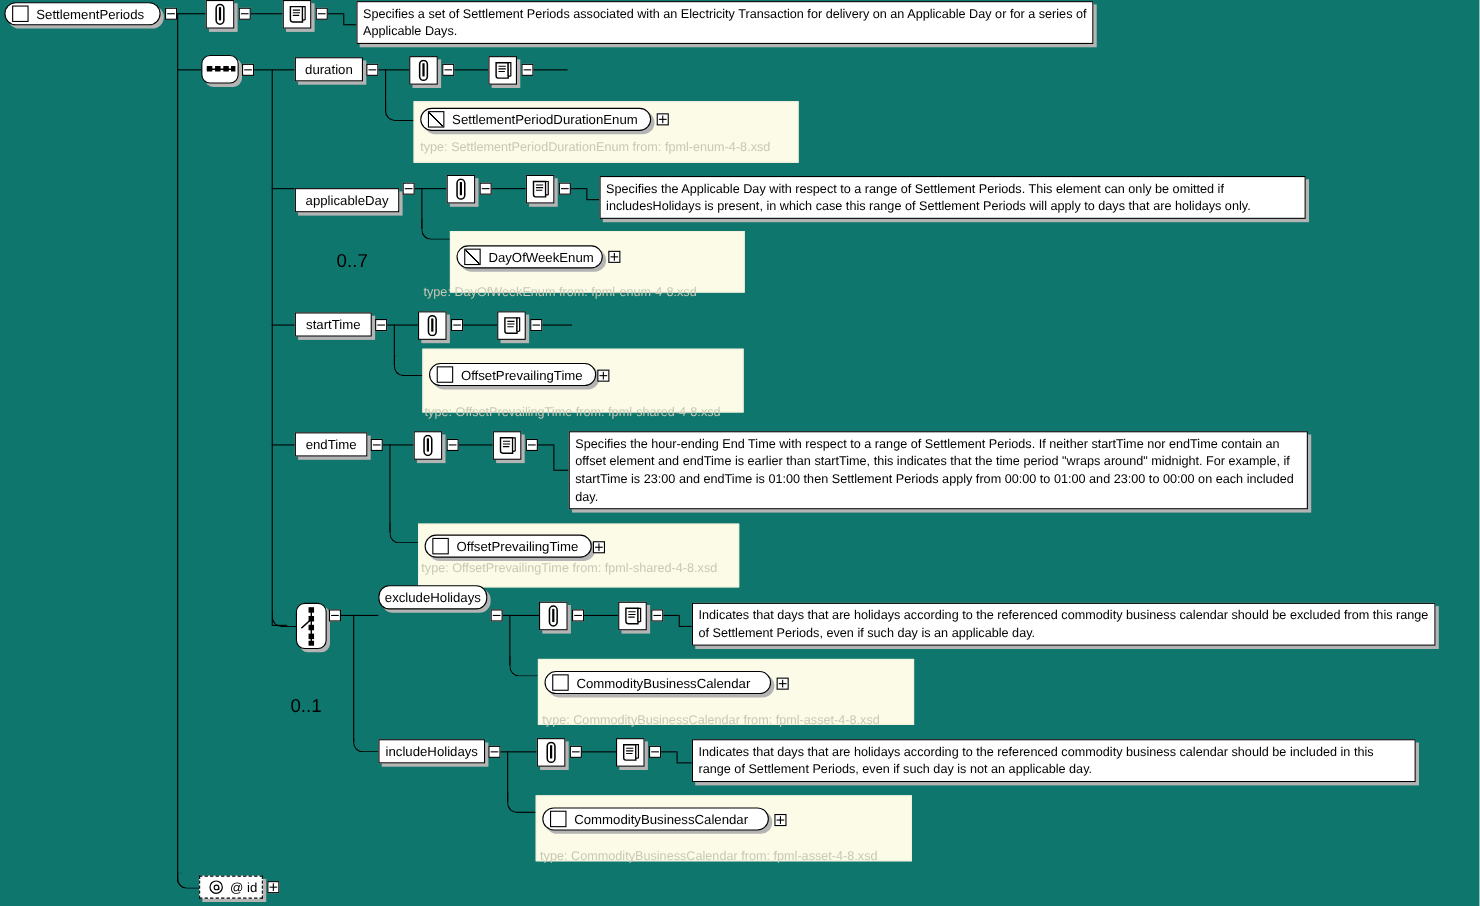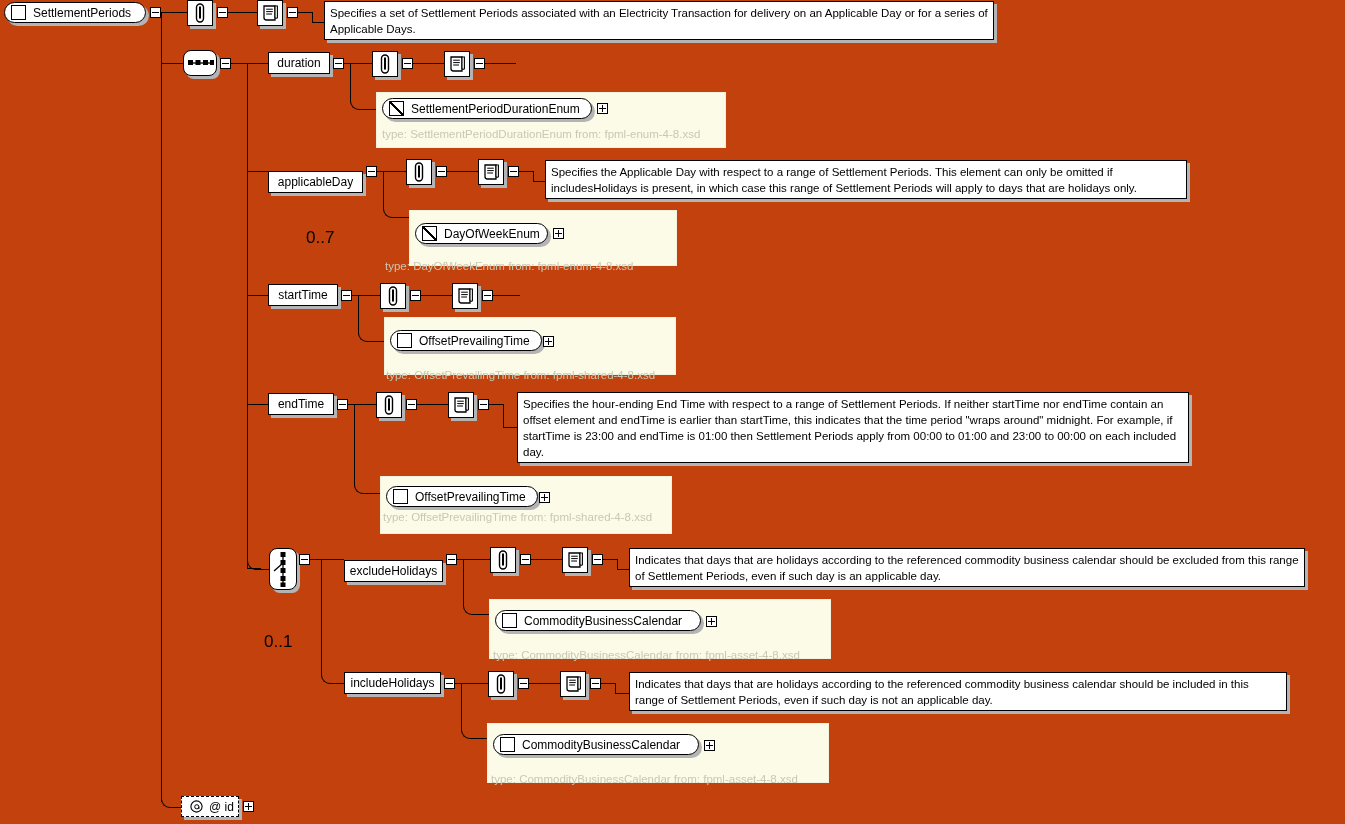--- a/index.html
+++ b/index.html
@@ -9,21 +9,21 @@
   }
   body {
     font-family: "Liberation Sans", sans-serif;
     font-size: 12px;
     color: #000000;
   }
   #canvas {
     position: relative;
     width: 1345px;
     height: 824px;
-    background: #c2410c;
+    background: #0f766e;
     overflow: hidden;
   }
 
   
   .hline {
     position: absolute;
     height: 1px;
     background: #000000;
     font-size: 0;
     line-height: 0;
@@ -444,21 +444,21 @@
     </svg>
   </div>
   <div class="card" style="left:264px; top:592px;">0..1</div>
   <div class="toggle" style="left:299px; top:554px;"></div>
 
   <div class="hline" style="left:310px; top:559px; width:11px;"></div>
   <div class="vline" style="left:321px; top:559px; height:115px;"></div>
   <div class="hline" style="left:321px; top:559px; width:23px;"></div>
   <div class="elbow" style="left:321px; top:671px; width:23px; height:12px;"></div>
 
-  <div class="elembox" style="left:344px; top:560px; width:99px; height:22px;">
+  <div class="elembox" style="left:344px; top:532px; width:99px; height:22px;border-radius:10px;">
     <span class="lbl">excludeHolidays</span>
   </div>
   <div class="toggle" style="left:446px; top:554px;"></div>
   <div class="hline" style="left:457px; top:559px; width:33px;"></div>
   <div class="vline" style="left:463px; top:559px; height:46px;"></div>
   <div class="elbow" style="left:463px; top:596px; width:26px; height:18px;"></div>
 
   <div class="iconbox" style="left:490px; top:547px;">
     <svg width="14" height="20" viewBox="0 0 14 20">
       <rect x="3.5" y="1" width="7" height="18" rx="3.5" ry="3.5" fill="#fff" stroke="#000" stroke-width="1.4"></rect>

